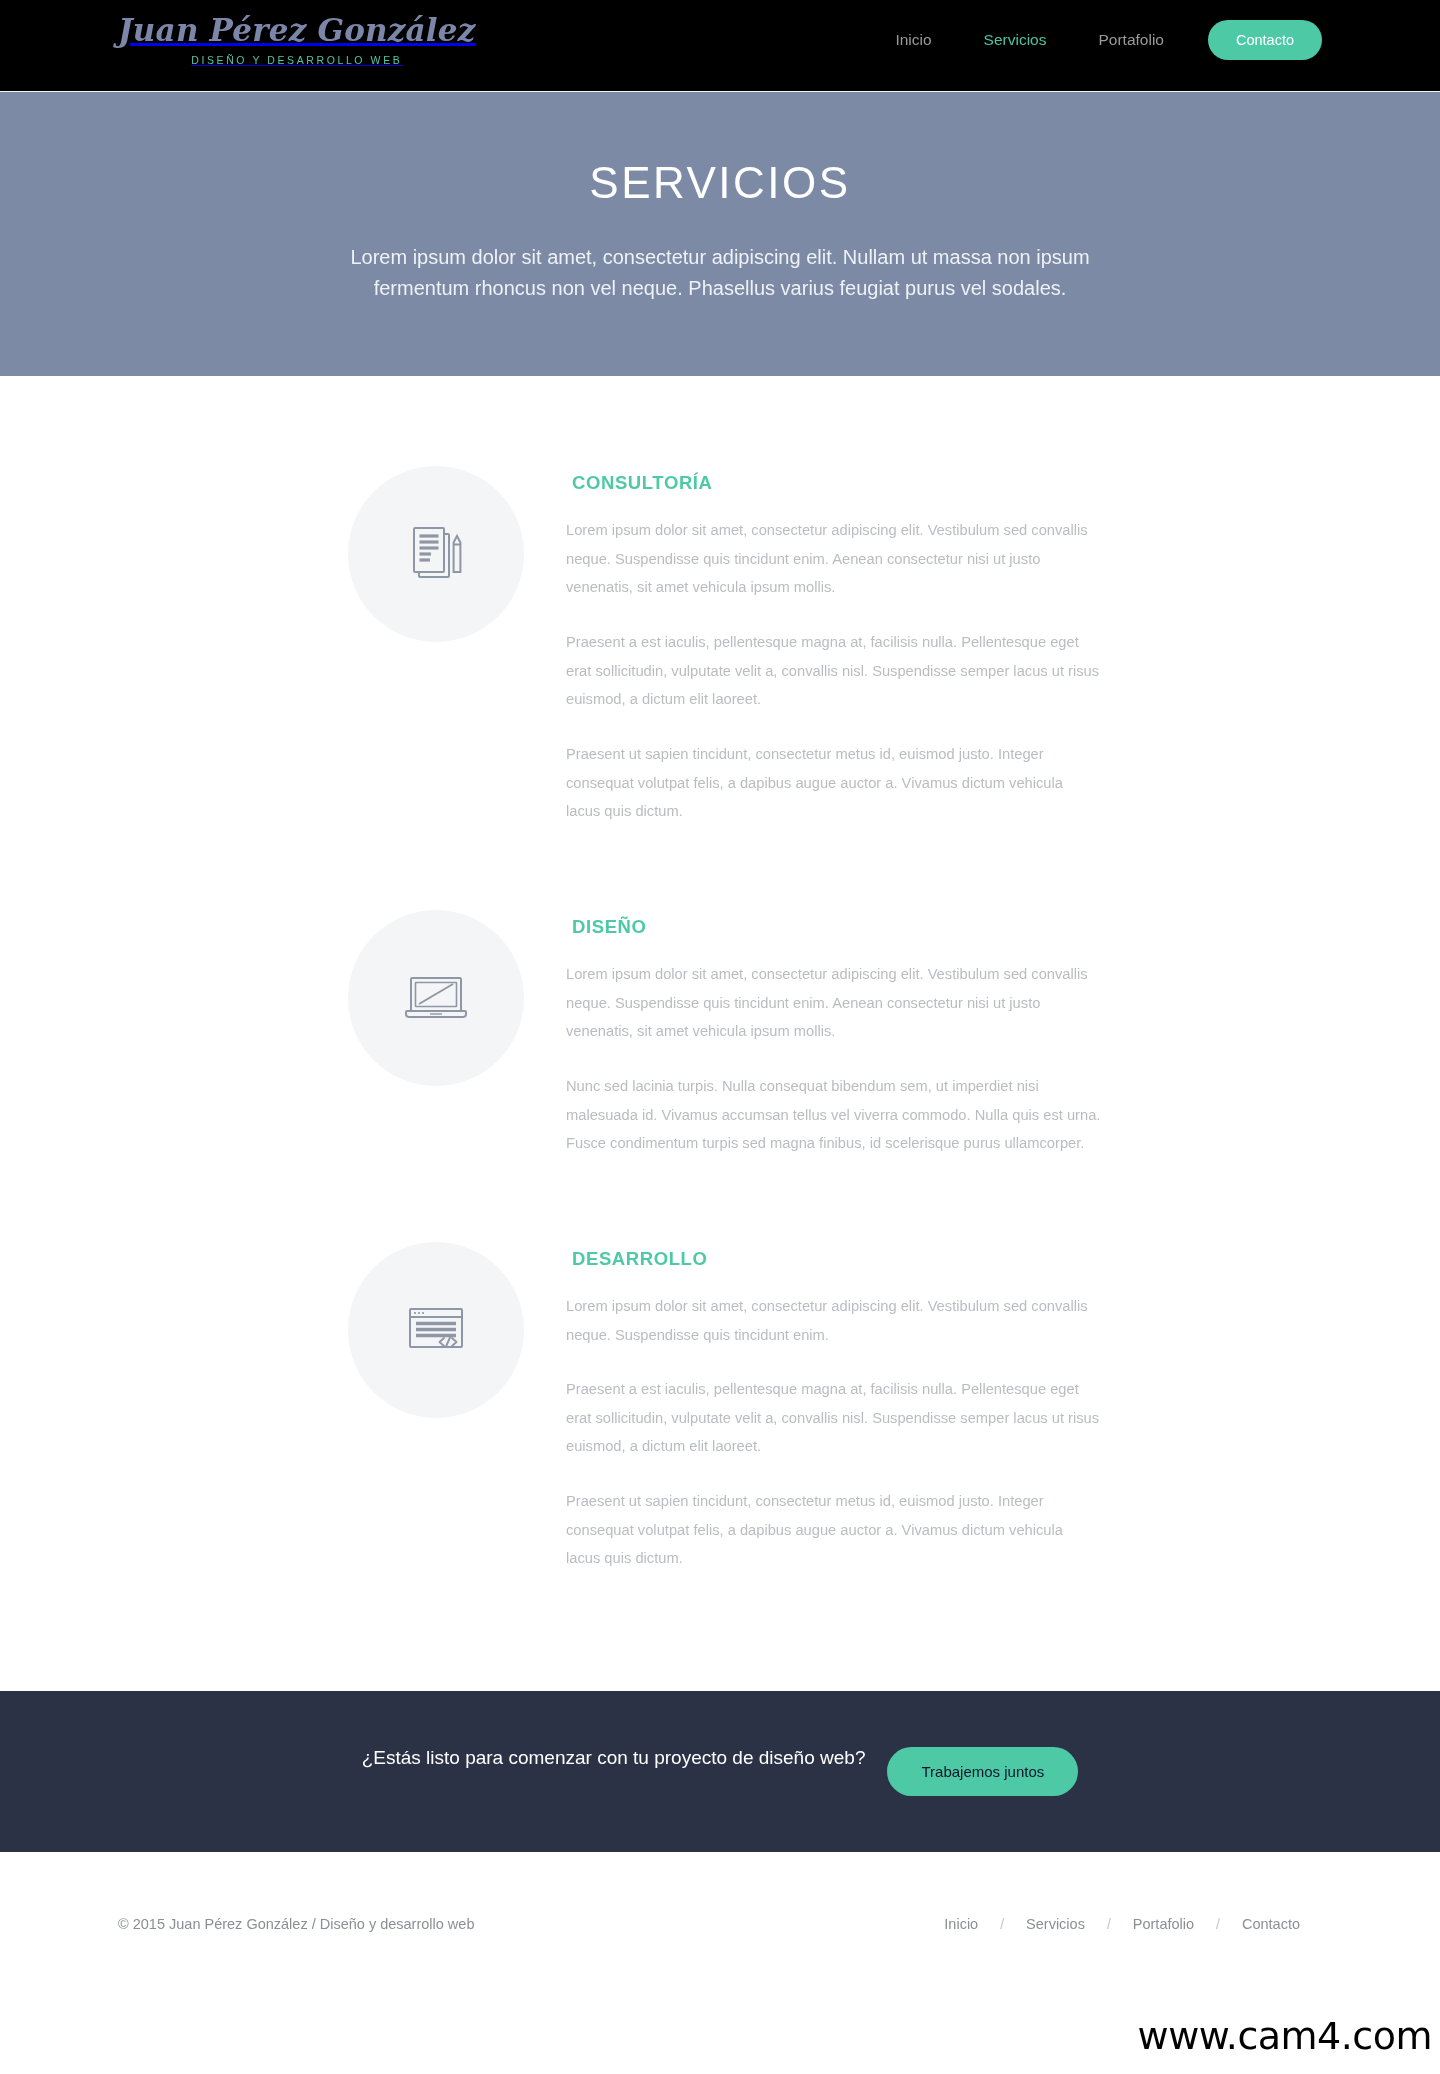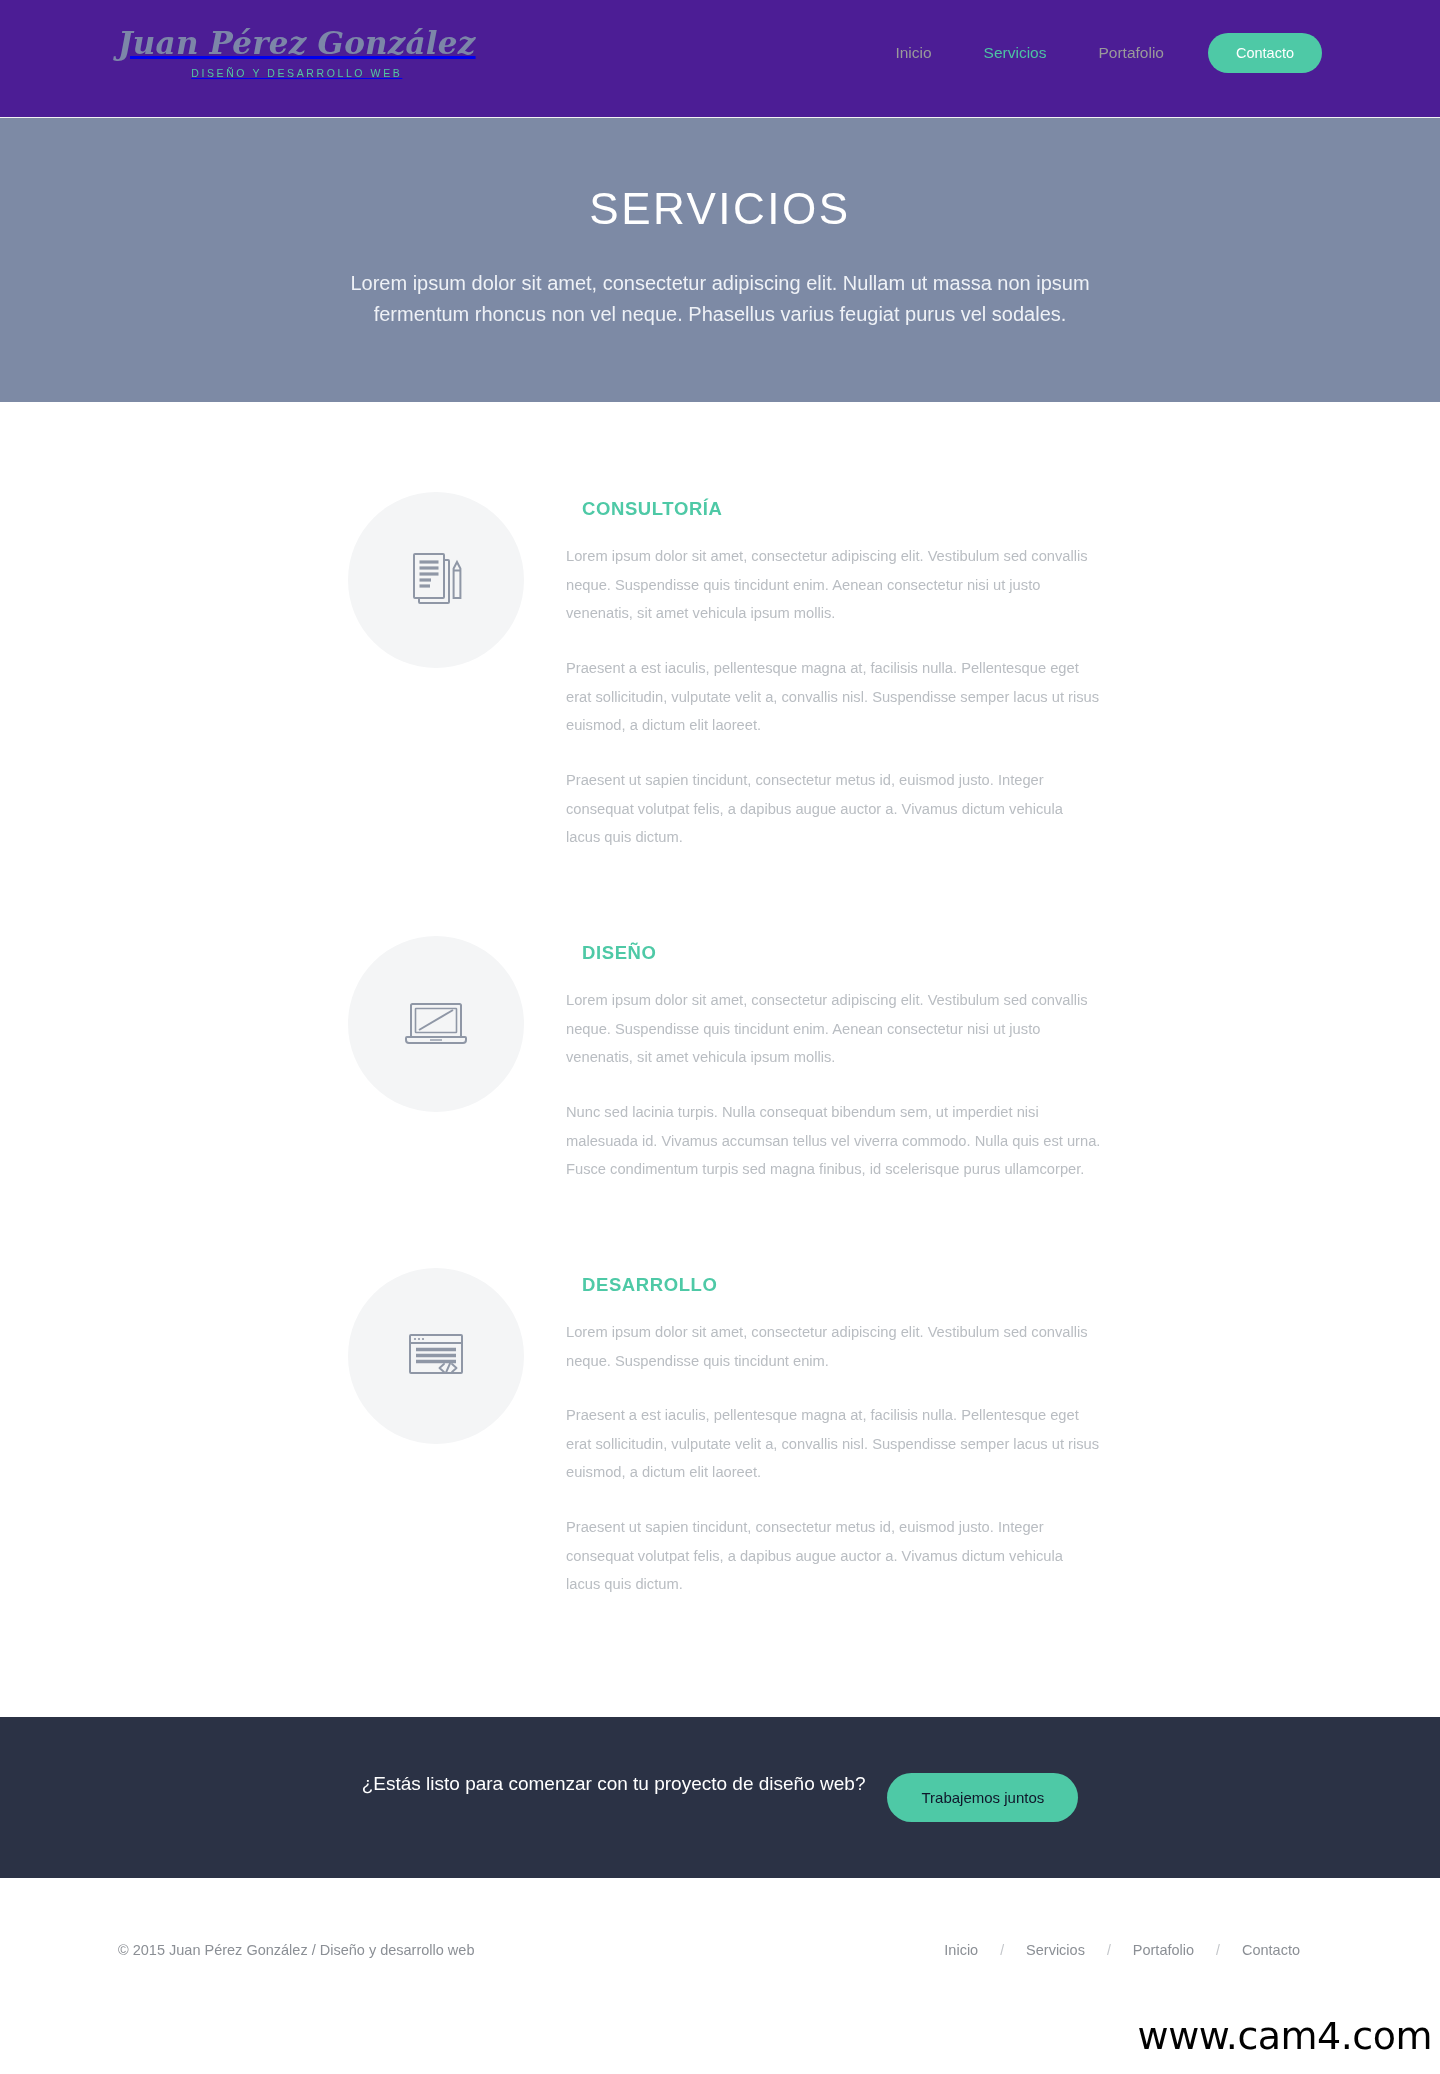--- a/index.html
+++ b/index.html
@@ -7,22 +7,22 @@
   html, body { margin:0; padding:0; }
   body {
     width: 1440px;
     background: #ffffff;
     font-family: "Liberation Sans", sans-serif;
     -webkit-font-smoothing: antialiased;
   }
 
   
   .site-header {
-    height: 118px;
-    background: #4c1d95;
+    height: 92px;
+    background: #000000;
     display: flex;
     align-items: center;
     justify-content: space-between;
     padding: 0 118px 12px 118px;
     border-bottom: 1px solid #f2f2f2;
   }
   .brand { display: flex; flex-direction: column; align-items: center; }
   .brand-name {
     font-family: "DejaVu Serif", serif;
     font-style: italic;
@@ -105,21 +105,21 @@
     margin-left: 230px;
     margin-right: 42px;
     border-radius: 50%;
     background: #f4f5f6;
     display: flex;
     align-items: center;
     justify-content: center;
   }
   .service-body { flex: 0 1 535px; padding-top: 6px; }
   .service-title {
-    margin: 0 0 22px 16px;
+    margin: 0 0 22px 6px;
     font-size: 18.5px;
     font-weight: 700;
     letter-spacing: 0.6px;
     color: #4ec9a6;
   }
   .service-p {
     margin: 0 0 26px 0;
     font-size: 14.7px;
     line-height: 1.95;
     color: #b9bdc2;

